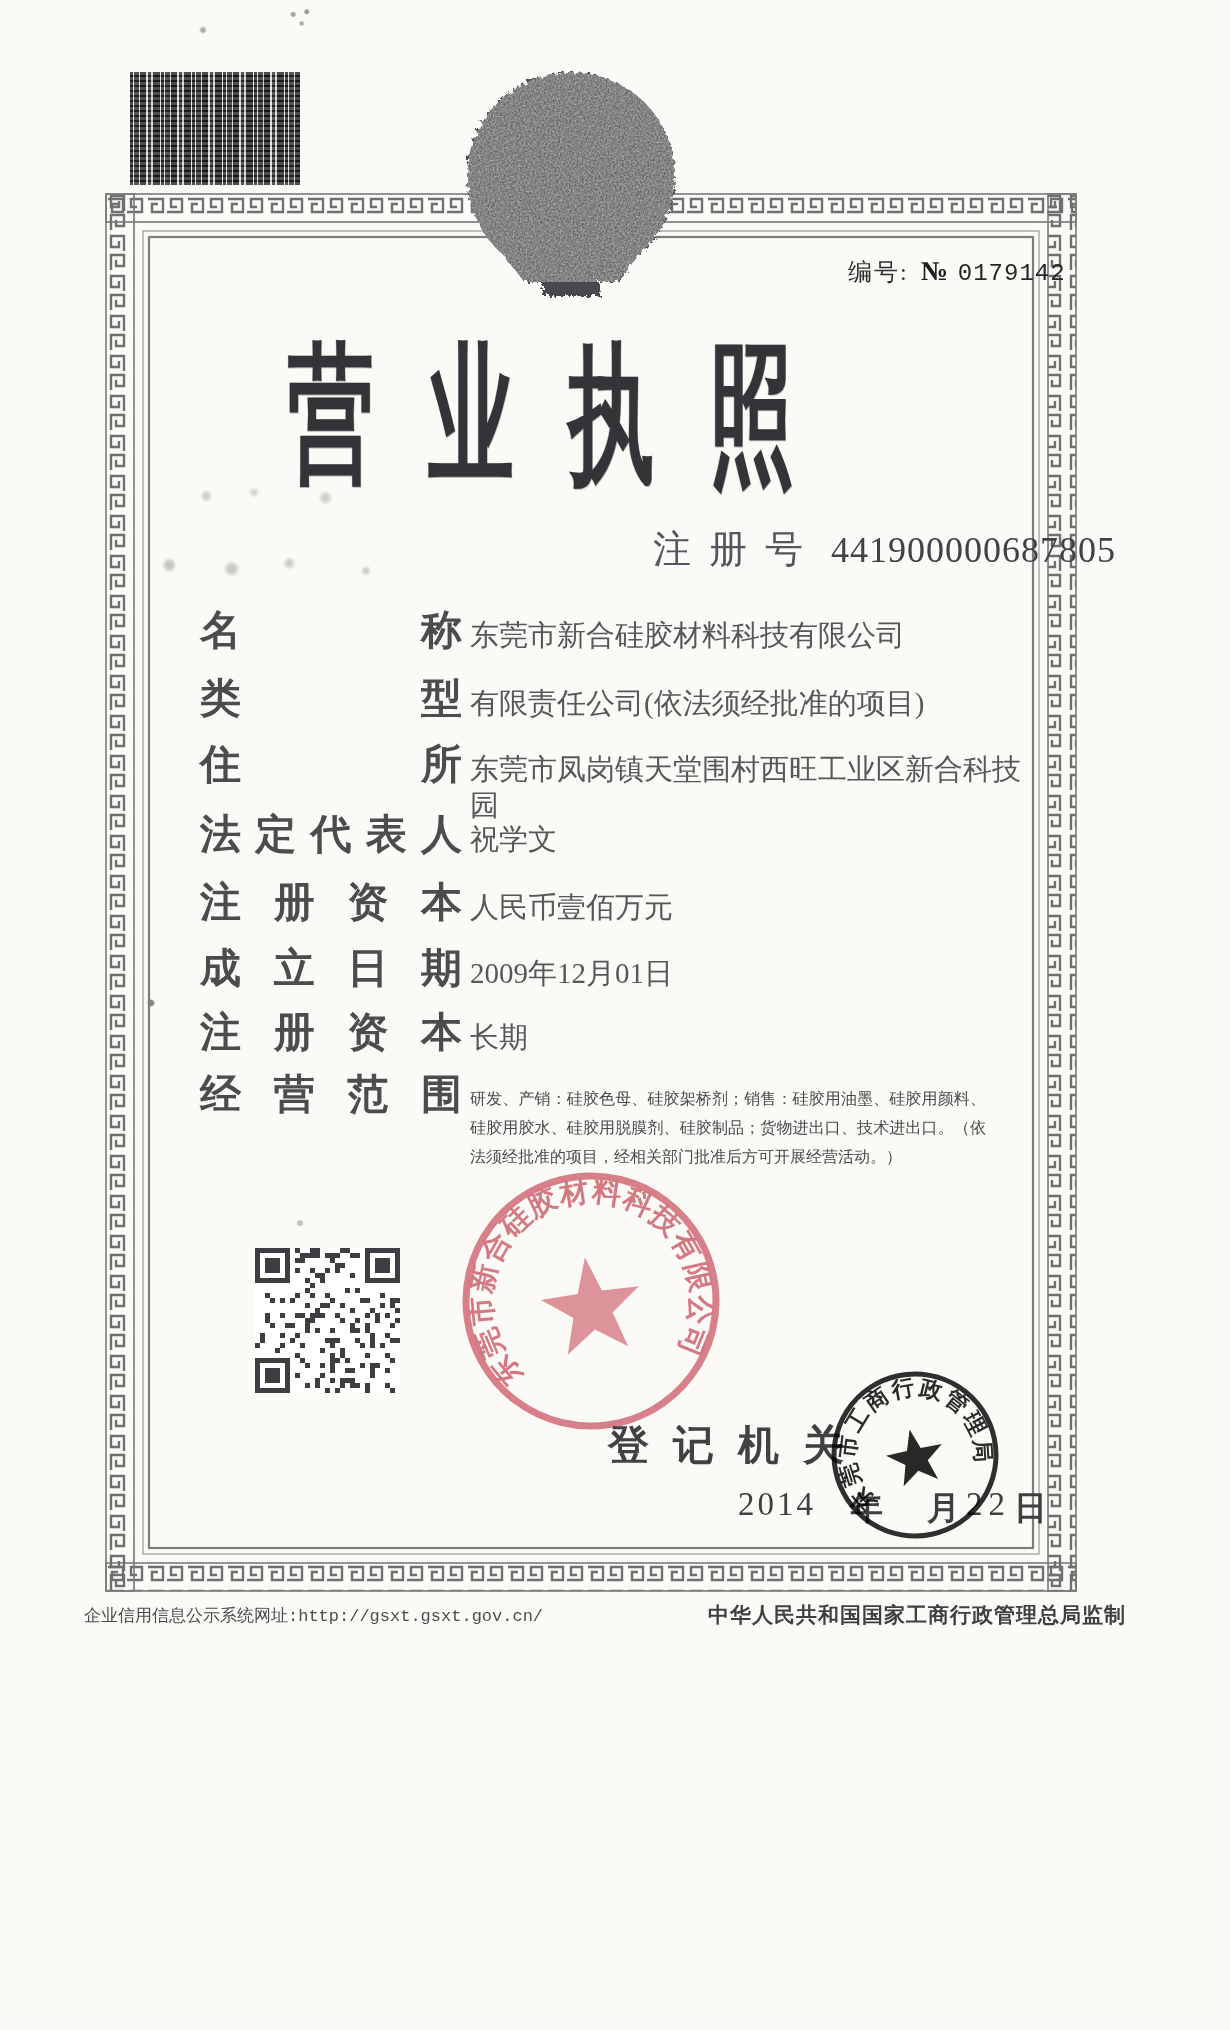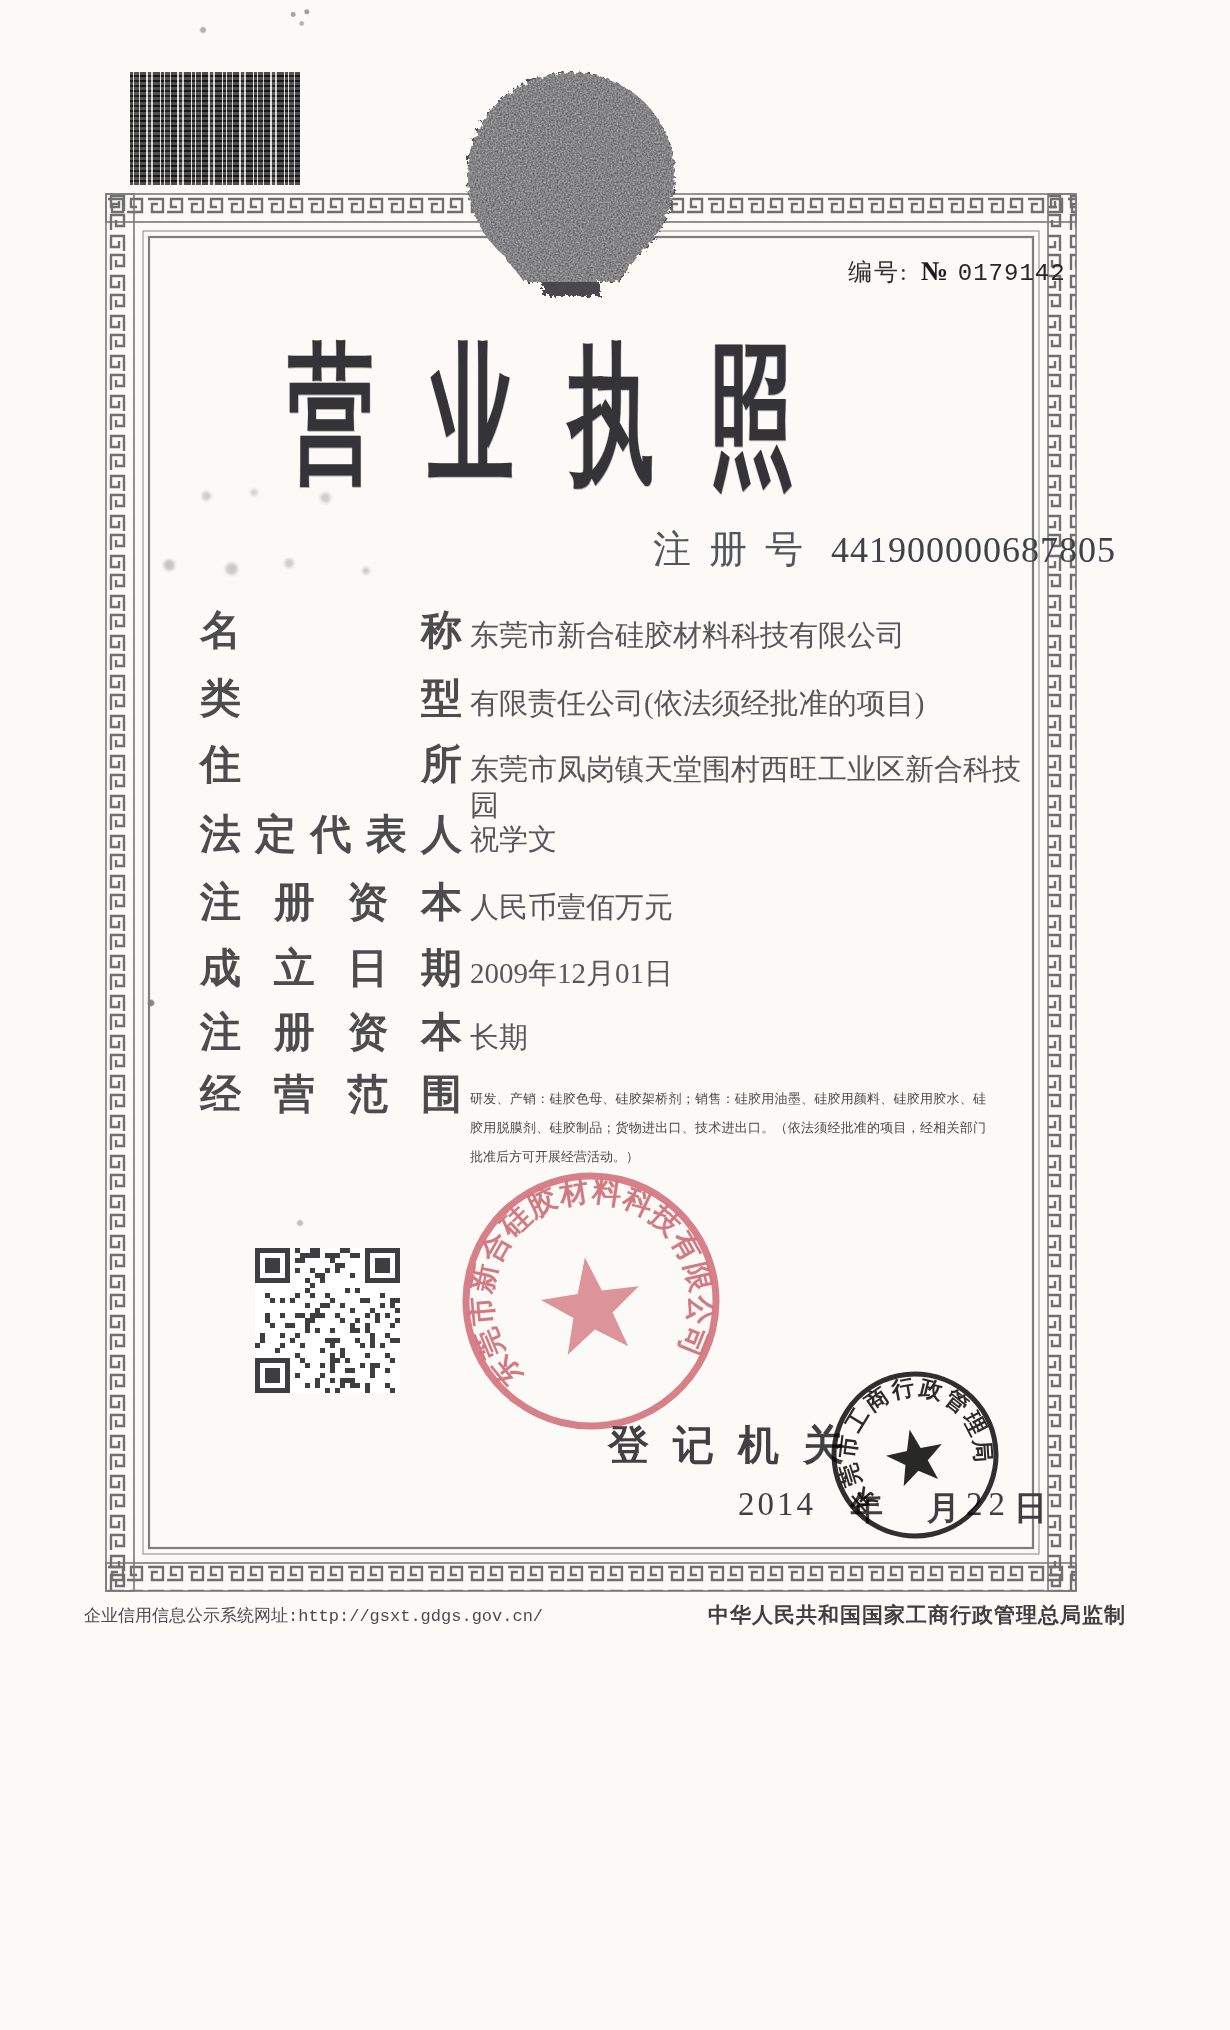--- a/index.html
+++ b/index.html
@@ -78,21 +78,21 @@
   .field-label{
     position:absolute;left:200px;width:262px;
     font-size:41px;font-weight:600;color:#4c4c4e;line-height:1.1;
     text-align:justify;text-align-last:justify;
   }
   .field-value{
     position:absolute;left:470px;width:560px;
     font-size:29px;color:#57575a;line-height:1.25;padding-top:9px;
   }
   .field-value.small{
-    font-size:13px;line-height:29px;color:#4a4a4c;width:516px;padding-top:12px;
+    font-size:16px;line-height:29px;color:#4a4a4c;width:516px;padding-top:12px;
     font-weight:500;text-align:justify;
   }
 
   
   .qr{left:255px;top:1248px;width:145px;height:145px;background:#fff;}
   .qr i{position:absolute;background:#3d3d42;}
 
   
   .company-seal{left:441px;top:1151px;width:300px;height:300px;mix-blend-mode:multiply;filter:blur(.35px);}
   .registrar-seal{left:820px;top:1360px;width:190px;height:190px;mix-blend-mode:multiply;filter:blur(.25px);}
@@ -492,14 +492,14 @@
   <g transform="rotate(-12 95 95)" opacity=".92">
     <circle cx="95" cy="95" r="81" fill="none" stroke="#1f1f1f" stroke-width="5"></circle>
     <path id="rsealPath" d="M 49,133.6 A 60,60 0 1 1 141,133.6" fill="none"></path>
     <text font-size="22.5" font-weight="bold" fill="#181818" font-family="Liberation Serif, serif">
       <textPath href="#rsealPath" startOffset="0" textLength="250">东莞市工商行政管理局</textPath>
     </text>
     <polygon transform="translate(95,99)" fill="#161616" points="0,-30 7,-9.7 28.5,-9.3 11.4,3.7 17.6,24.3 0,12 -17.6,24.3 -11.4,3.7 -28.5,-9.3 -7,-9.7"></polygon>
   </g>
 </svg>
 
-<div class="abs footer-left">企业信用信息公示系统网址:http://gsxt.gdgs.gov.cn/</div>
+<div class="abs footer-left">企业信用信息公示系统网址:http://gsxt.gsxt.gov.cn/</div>
 <div class="abs footer-right">中华人民共和国国家工商行政管理总局监制</div>
 
 </body></html>

